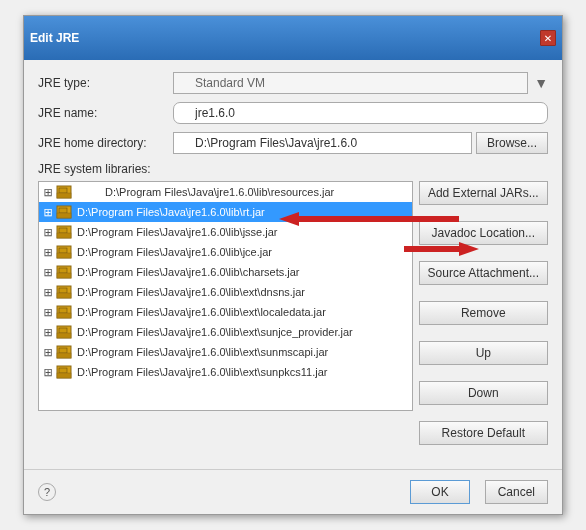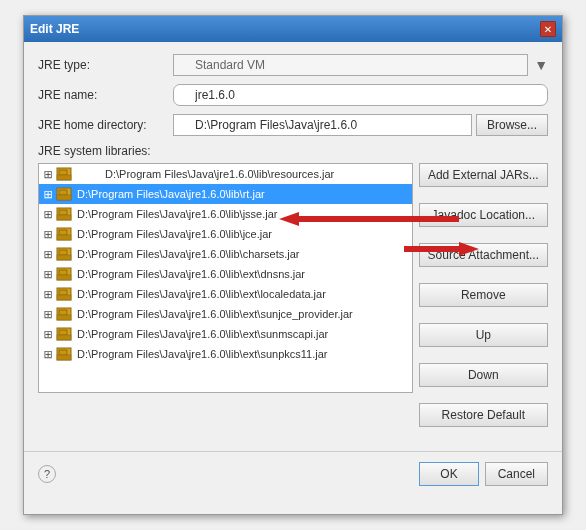--- a/index.html
+++ b/index.html
@@ -19,21 +19,21 @@
       box-shadow: 2px 2px 8px rgba(0,0,0,0.4);
       width: 540px;
       min-height: 500px;
     }
     .title-bar {
       background: linear-gradient(to bottom, #4a90d9, #2a6cb5);
       color: white;
       display: flex;
       align-items: center;
       justify-content: space-between;
-      padding: 4px 6px;
+      padding: 22px 6px;
       height: 26px;
     }
     .title-bar-title {
       font-size: 12px;
       font-weight: bold;
       color: white;
     }
     .title-bar-controls {
       display: flex;
       gap: 2px;
@@ -161,21 +161,21 @@
     .bottom-bar {
       display: flex;
       justify-content: space-between;
       align-items: center;
       padding: 10px 14px 10px 14px;
       border-top: 1px solid #ccc;
       margin-top: 12px;
     }
     .bottom-right {
       display: flex;
-      gap: 6px;
+      gap: 15px;
       justify-content: space-between;
     }
     .ok-btn {
       height: 24px;
       padding: 0 20px;
       border: 1px solid #5b9bd5;
       background: linear-gradient(to bottom, #fafafa, #e0e0e0);
       font-size: 12px;
       cursor: pointer;
       color: #333;

